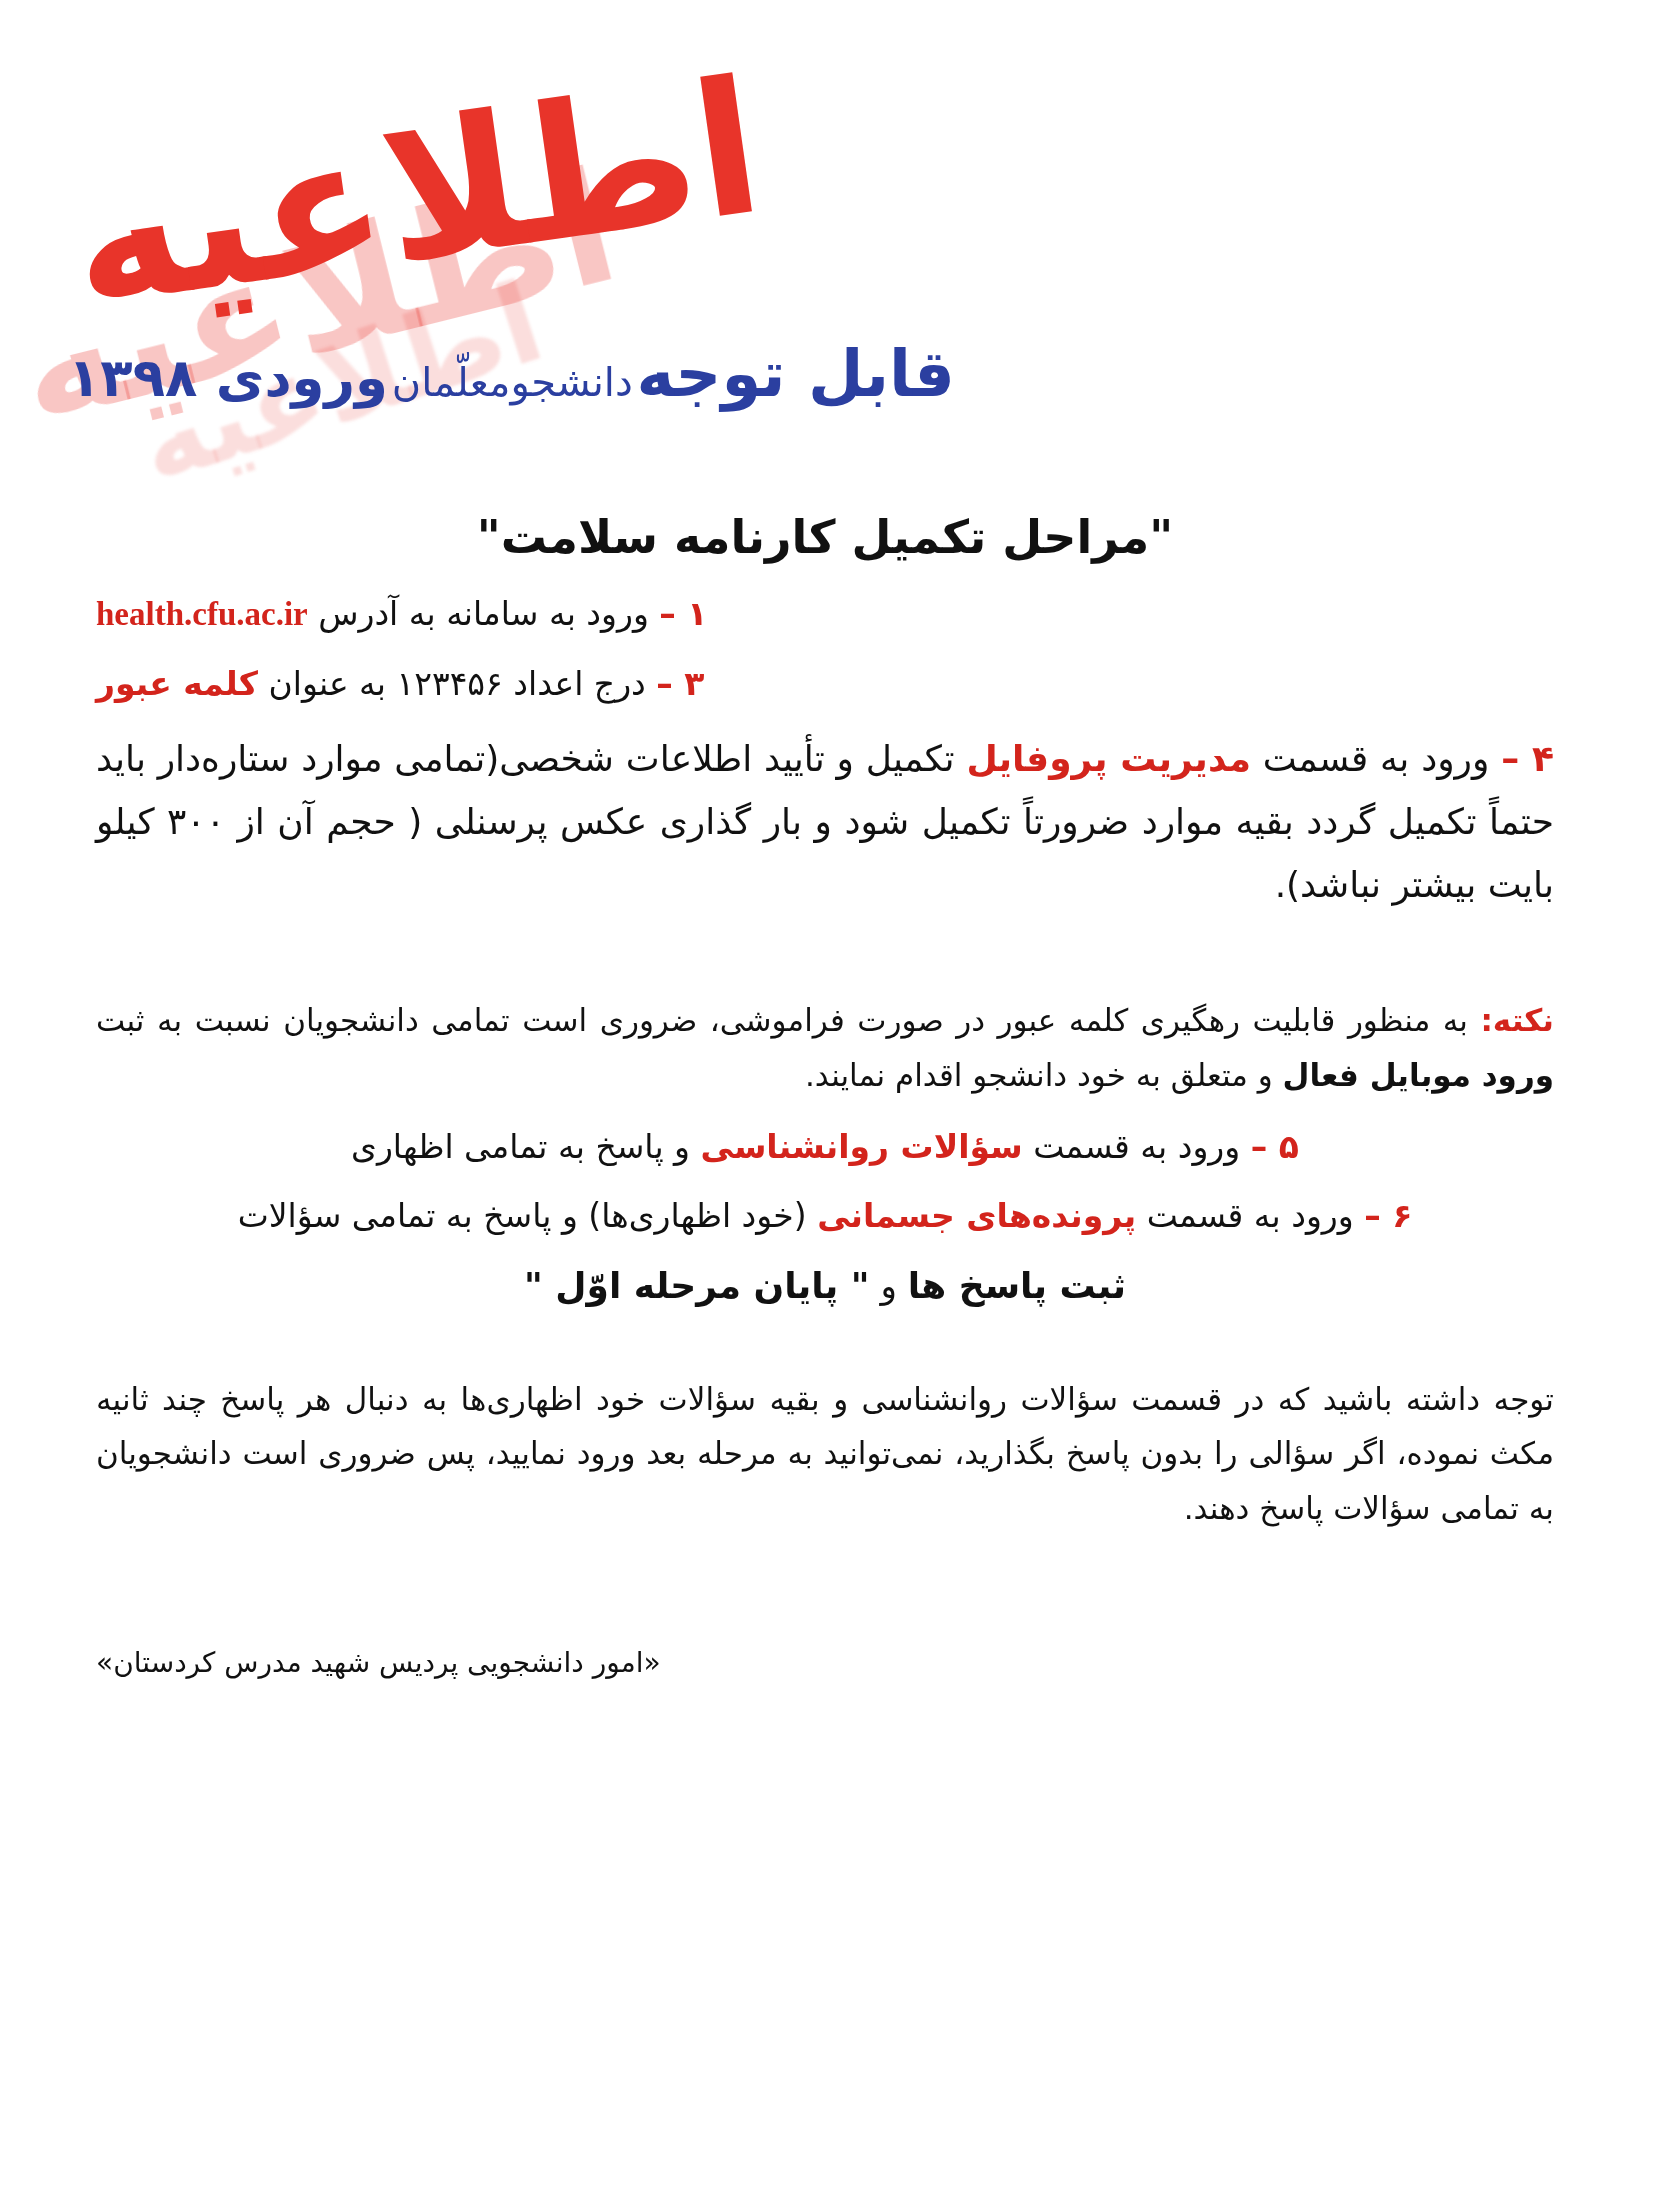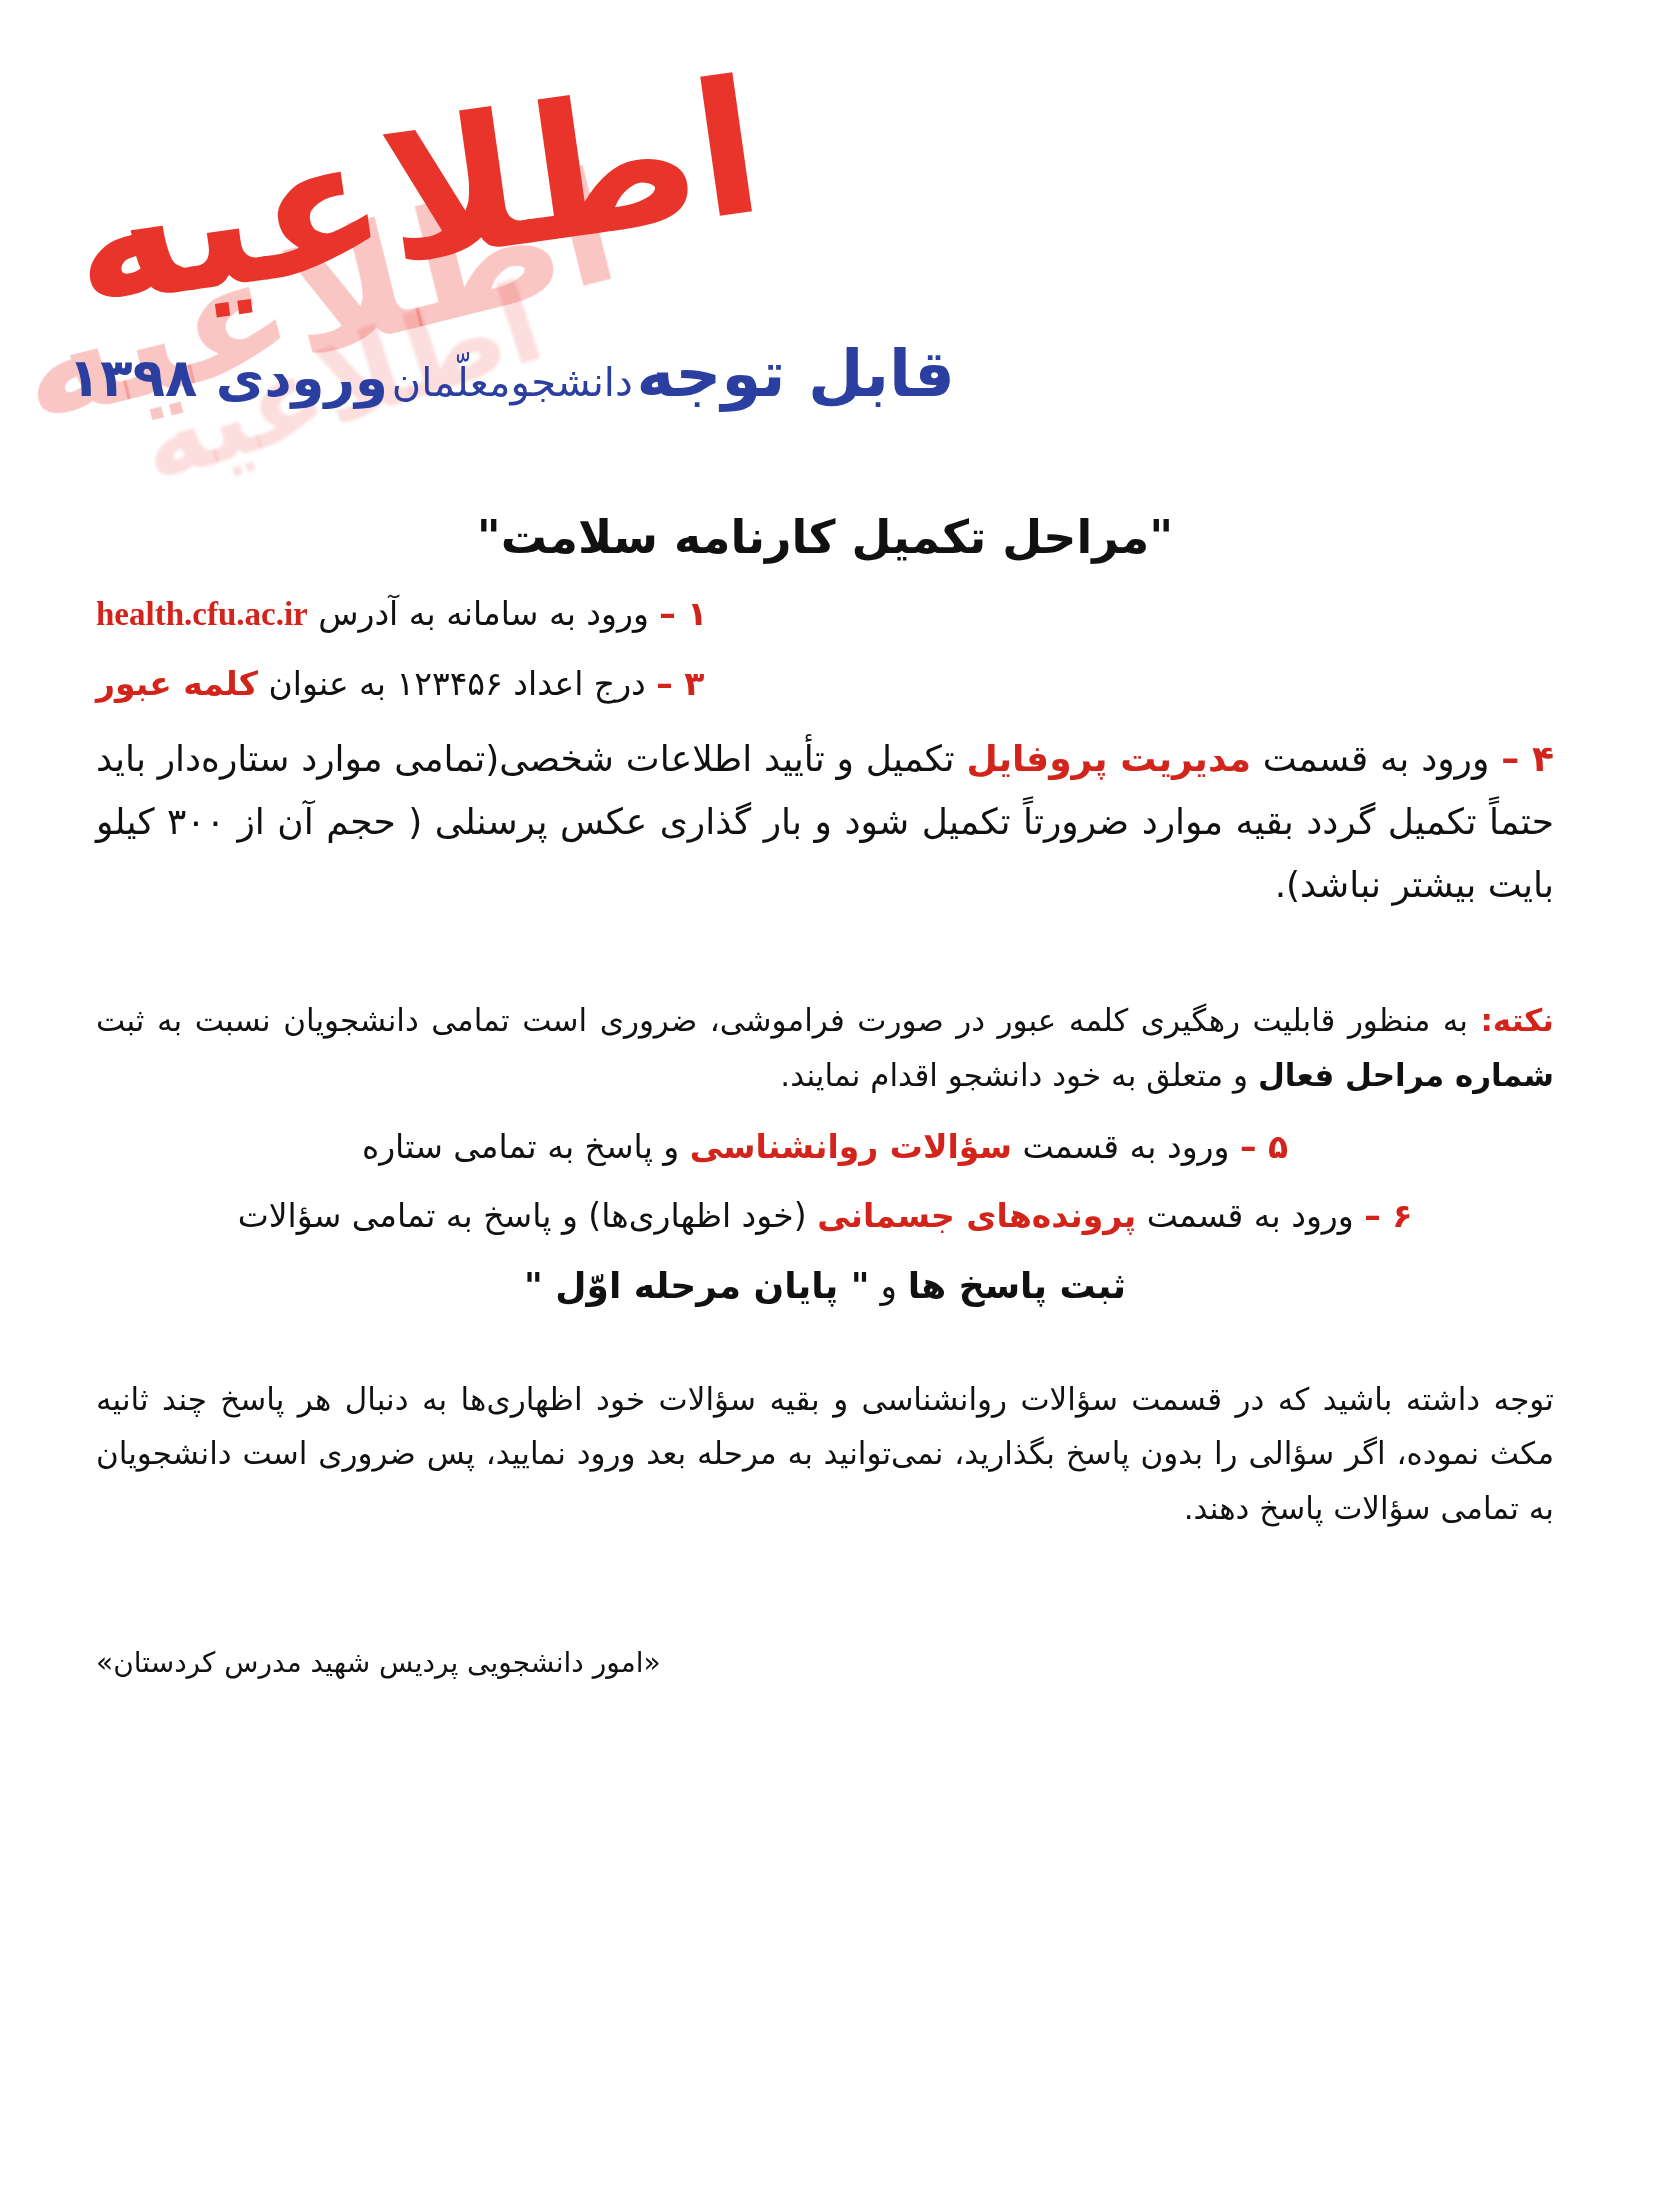--- a/index.html
+++ b/index.html
@@ -240,25 +240,25 @@
     </div>
 
 
     <p class="step-wide">
       <span class="b-red">۴ –</span><span> ورود به قسمت </span><span class="b-red">مدیریت پروفایل</span><span> تکمیل و تأیید اطلاعات شخصی(تمامی موارد ستاره‌دار باید حتماً تکمیل گردد بقیه موارد  ضرورتاً تکمیل شود و بار گذاری عکس پرسنلی ( حجم آن از ۳۰۰ کیلو بایت بیشتر نباشد).</span>
     </p>
 
     <div class="spacer-md"></div>
 
     <p class="para note-block">
-      <span class="b-red">نکته:</span><span> به منظور قابلیت رهگیری کلمه عبور در صورت فراموشی، ضروری است تمامی دانشجویان نسبت به ثبت </span><span class="b-black">شماره مراحل فعال</span><span> و متعلق به خود دانشجو اقدام نمایند.</span>
+      <span class="b-red">نکته:</span><span> به منظور قابلیت رهگیری کلمه عبور در صورت فراموشی، ضروری است تمامی دانشجویان نسبت به ثبت </span><span class="b-black">ورود موبایل فعال</span><span> و متعلق به خود دانشجو اقدام نمایند.</span>
     </p>
 
     <div class="centered-line">
-      <span class="b-red">۵ –</span><span> ورود به قسمت </span><span class="b-red">سؤالات روانشناسی</span><span> و پاسخ به تمامی ستاره</span>
+      <span class="b-red">۵ –</span><span> ورود به قسمت </span><span class="b-red">سؤالات روانشناسی</span><span> و پاسخ به تمامی اظهاری</span>
     </div>
 
     <div class="centered-line">
       <span class="b-red">۶ –</span><span> ورود به قسمت </span><span class="b-red">پرونده‌های جسمانی</span><span> (خود اظهاری‌ها) و پاسخ به تمامی سؤالات</span>
     </div>
 
     <div class="confirm-line">
       <span class="b-black">ثبت پاسخ ها</span><span> و </span><span class="b-black">" پایان مرحله اوّل "</span>
     </div>
 

